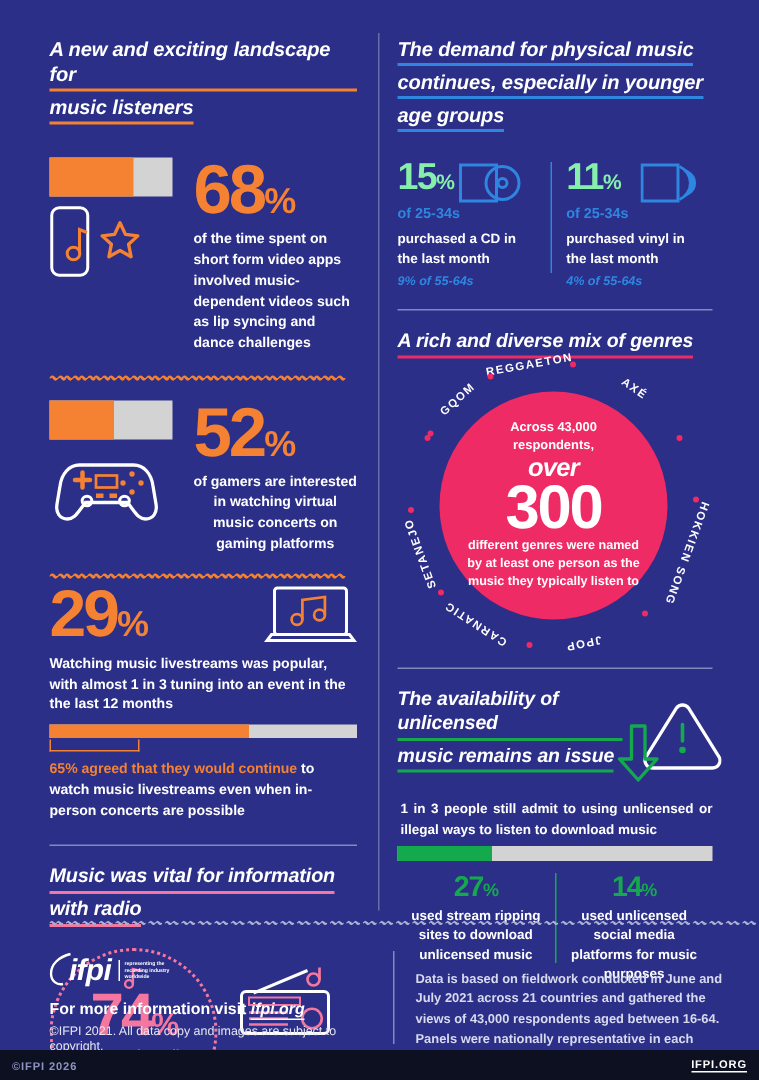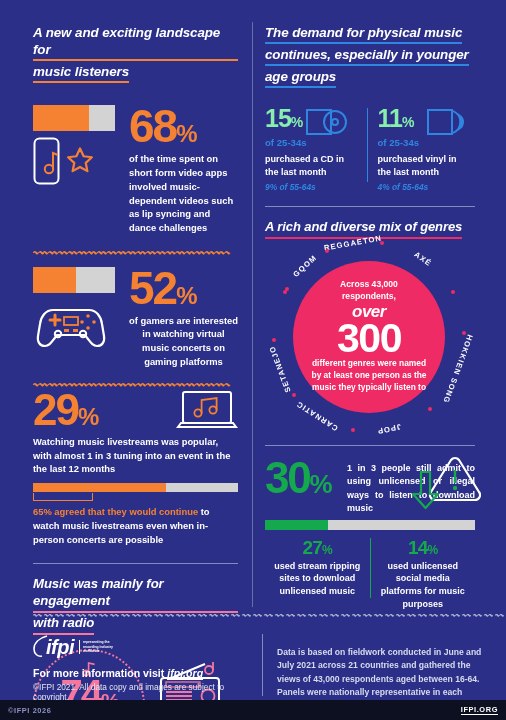--- a/index.html
+++ b/index.html
@@ -168,21 +168,21 @@
         </div>
       <div class="bracket" style="width:58px;"></div>
       <div class="body" style="margin-top:4px;">
         <span class="orangetx">65% agreed that they would continue</span><span> to watch music livestreams even when in-person concerts are possible</span>
       </div>
     </div>
 
     <div class="hline" style="margin-top:16px;"></div>
 
     <div class="hd pk" style="margin-top:12px;font-size:13.2px;">
-      <span class="ln">Music was mainly for engagement</span><br>
+      <span class="ln">Music was vital for information</span><br>
       <span class="ln">with radio</span>
     </div>
 
     <div style="margin-top:12px;display:flex;align-items:flex-start;">
 
       <div class="circ74">
         <svg width="16" height="17" viewBox="0 0 16 17" style="margin-bottom:-1px;">
           <circle cx="5" cy="13" r="2.6" fill="none" stroke="#f5769e" stroke-width="1.6"></circle>
           <path d="M7.6 13V3l6 1.4" fill="none" stroke="#f5769e" stroke-width="1.6"></path>
         </svg>
@@ -276,30 +276,33 @@
           <div class="gendot" style="left: 85.5034px; top: 179.557px;"></div>
           <div class="gendot" style="left: 27.139px; top: 144.488px;"></div>
           <div class="gendot" style="left: 7.05787px; top: 89.3155px;"></div>
           <div class="gendot" style="left: 19.7276px; top: 38.5px;"></div>
         </div>
     </div>
 
     <div class="hline" style="margin-top:6px;"></div>
 
     <div style="position:relative;">
+      <div class="hd gr" style="margin-top:12px;font-size:13px;width:150px;">
+        <span class="ln">The availability of unlicensed</span><br>
+        <span class="ln">music remains an issue</span>
+      </div>
       <svg width="74" height="70" viewBox="0 0 74 70" style="position:absolute;right:-6px;top:6px;">
         <path d="M44 8a5 5 0 018 0l20 32a5 5 0 01-4 8H28a5 5 0 01-4-8z" fill="none" stroke="#fff" stroke-width="2.2"></path>
         <path d="M48 19v11" stroke="#15a94d" stroke-width="2.4" stroke-linecap="round"></path>
         <circle cx="48" cy="36" r="2.2" fill="#15a94d"></circle>
         <path d="M14 20h9v22h8l-12.5 14L6 42h8z" fill="none" stroke="#15a94d" stroke-width="2.2" stroke-linejoin="round"></path>
       </svg>
     </div>
 
     <div style="margin-top:12px;display:flex;align-items:flex-start;">
-      <div class="greenpct" style="flex:none;width:80px;"><span>30</span><u>%</u></div>
       <div class="just" style="flex:1;padding-left:2px;padding-top:4px;">1 in 3 people still admit to using unlicensed or illegal ways to listen to download music</div>
     </div>
 
     <div class="bargreen" style="margin-top:4px;">
         <i id="fill30" style="width: 30%;"></i>
       </div>
 
     <div style="margin-top:8px;display:flex;text-align:center;">
       <div style="flex:1;">
         <div class="gsmall"><span>27</span><u>%</u></div>

